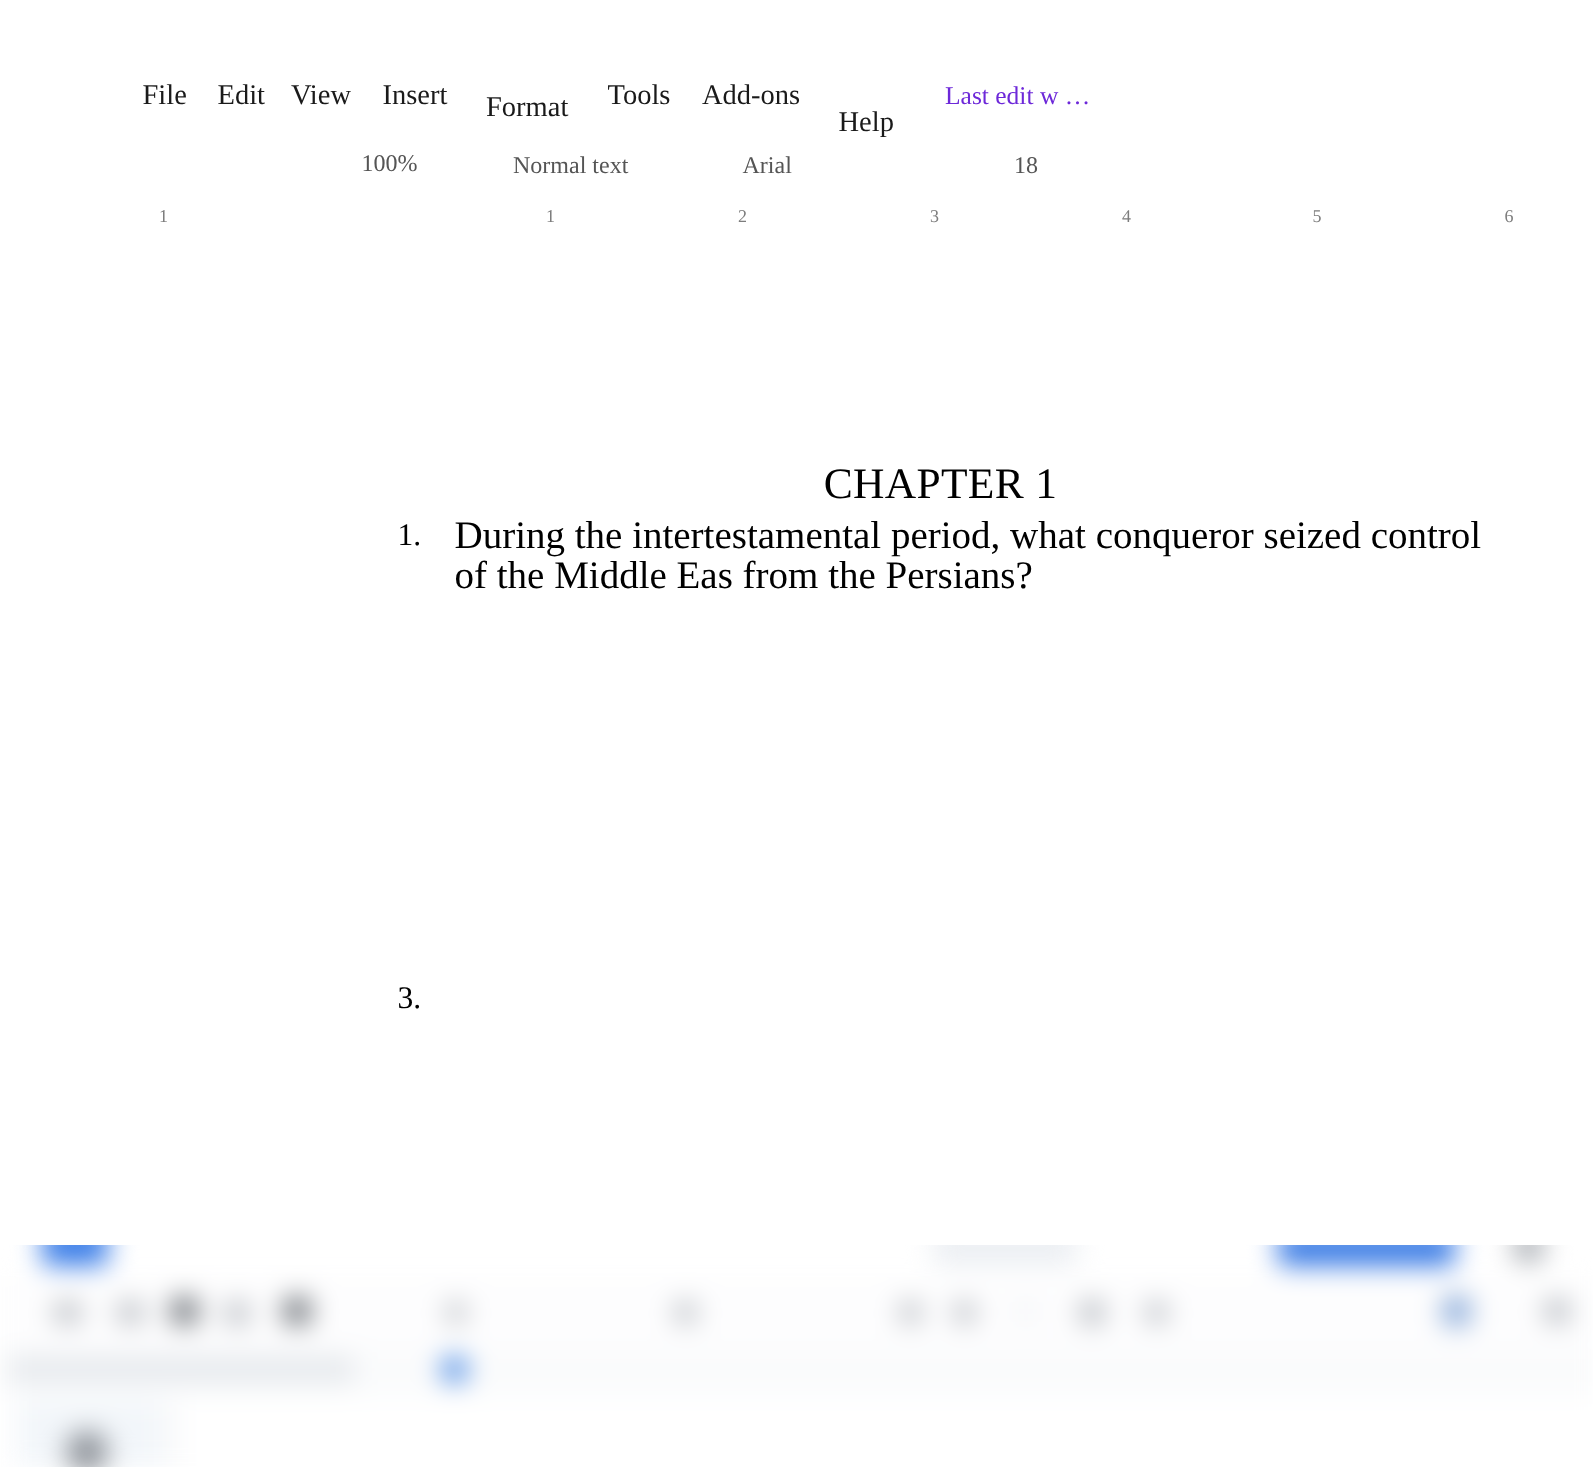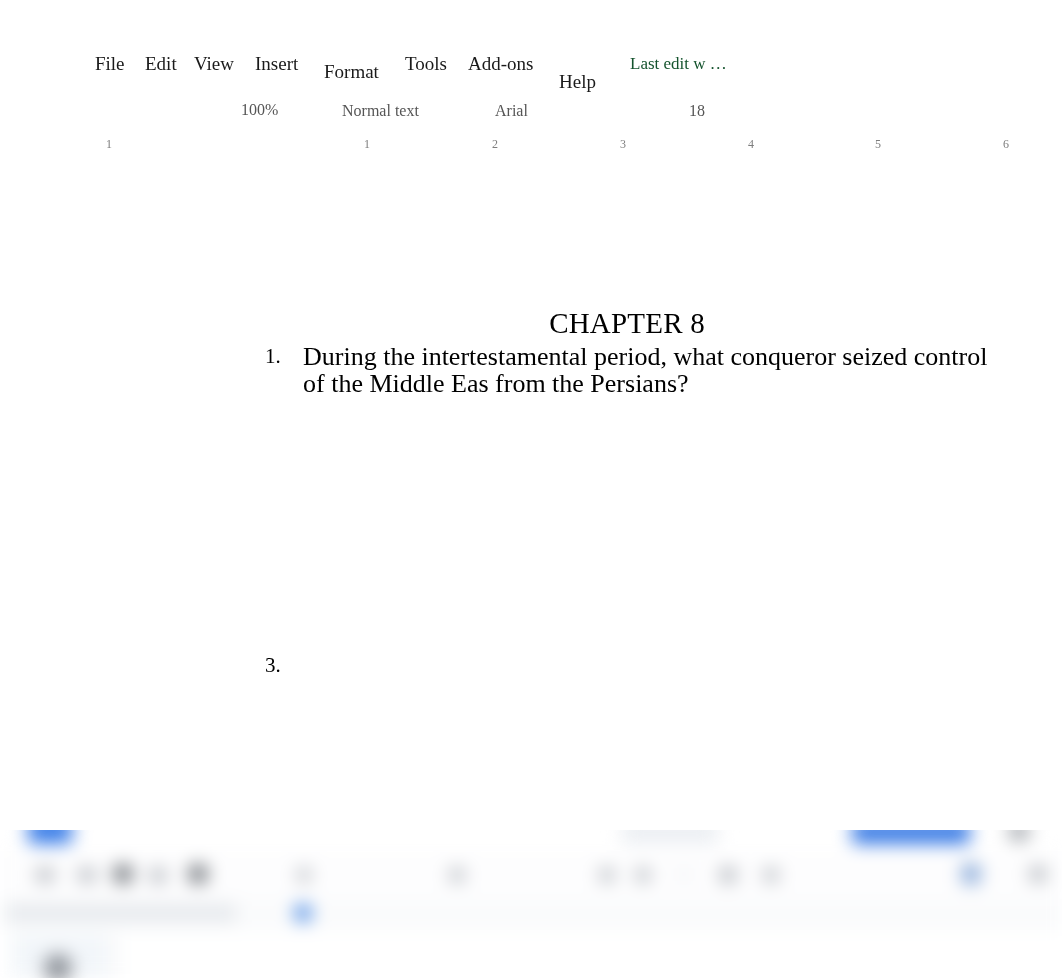--- a/index.html
+++ b/index.html
@@ -28,21 +28,21 @@
     font-family: "Liberation Serif", serif;
     font-size: 19px;
     color: #1a1a1a;
     line-height: 1;
     white-space: nowrap;
     cursor: default;
   }
   .menu-lastedit {
     font-family: "Liberation Serif", serif;
     font-size: 17px;
-    color: #14532d;
+    color: #6d28d9;
     white-space: nowrap;
     line-height: 1;
   }
 
   
   .toolbar {
     position: absolute;
     left: 0; top: 97px;
     width: 1062px; height: 28px; padding-left: 46px;
   }
@@ -217,36 +217,36 @@
   <div class="menu-item" style="position:absolute;left:405px;">Tools</div>
   <div class="menu-item" style="position:absolute;left:468px;">Add-ons</div>
   <div class="menu-item" style="position:absolute;left:559px;margin-top:36px;">Help</div>
   <div class="menu-lastedit" style="position:absolute;left:630px;">Last edit w  …</div>
 </div>
 
 <div class="toolbar">
   <div class="tool-text" style="left:241px;top:5px;">100%</div>
   <div class="tool-text" style="left:342px;top:6px;">Normal text</div>
   <div class="tool-text" style="left:495px;top:6px;">Arial</div>
-  <div class="tool-text" style="left:676px;top:6px;margin-left:13px;">18</div>
+  <div class="tool-text" style="left:676px;top:6px;">18</div>
 </div>
 
 <div class="ruler">
   <div class="ruler-num" style="left:109px;">1</div>
   <div class="ruler-num" style="left:367px;">1</div>
   <div class="ruler-num" style="left:495px;">2</div>
   <div class="ruler-num" style="left:623px;">3</div>
   <div class="ruler-num" style="left:751px;">4</div>
   <div class="ruler-num" style="left:878px;">5</div>
   <div class="ruler-num" style="left:1006px;">6</div>
 </div>
 
 <div class="doc-canvas">
 
-  <div class="doc-title">CHAPTER 8</div>
+  <div class="doc-title">CHAPTER 1</div>
 
   <div class="doc-list">
 
     <div class="list-item" id="item-q1">
       <span class="list-marker">1.</span>
       <span class="list-text">During the intertestamental period, what conqueror seized control of the Middle Eas from the Persians?</span>
     </div>
 
     <div class="list-item" id="item-q3">
       <span class="list-marker">3.</span>

